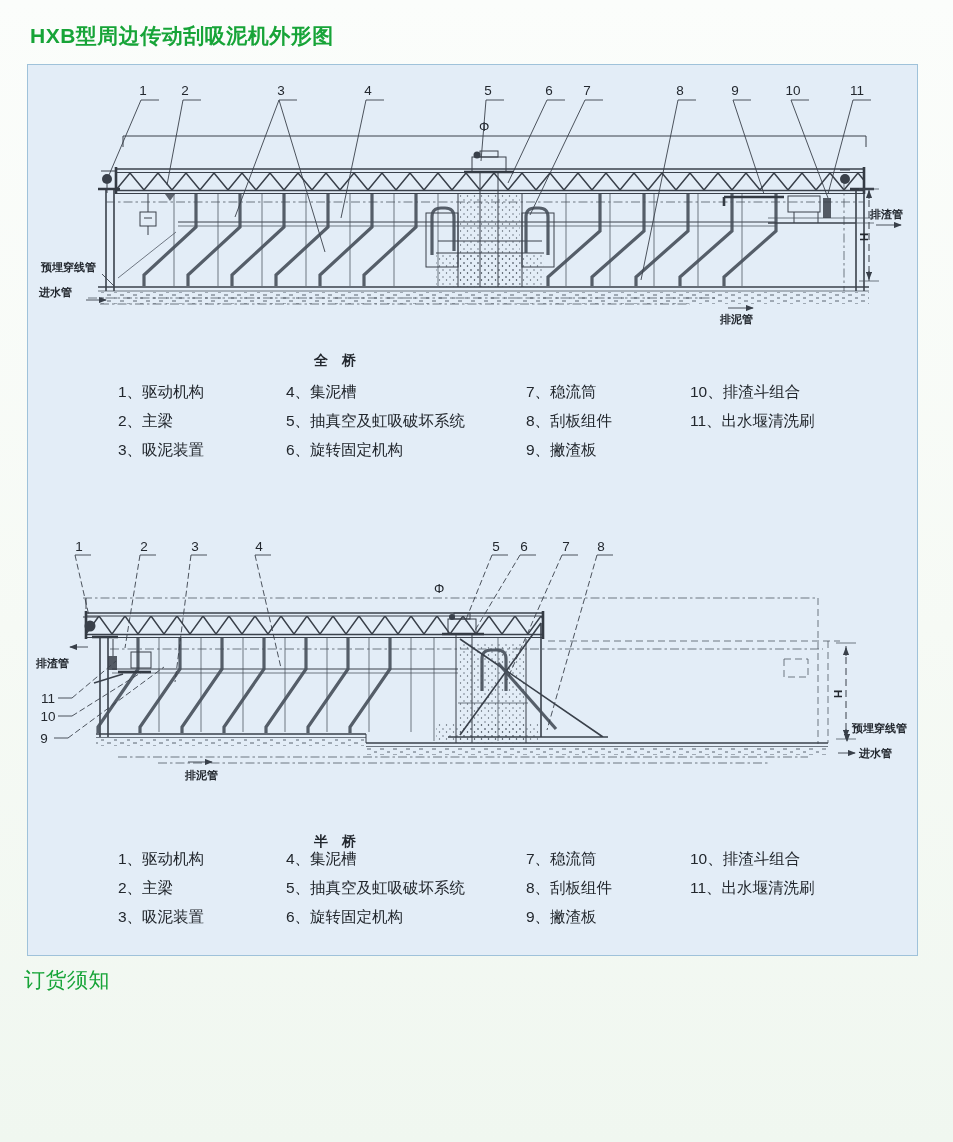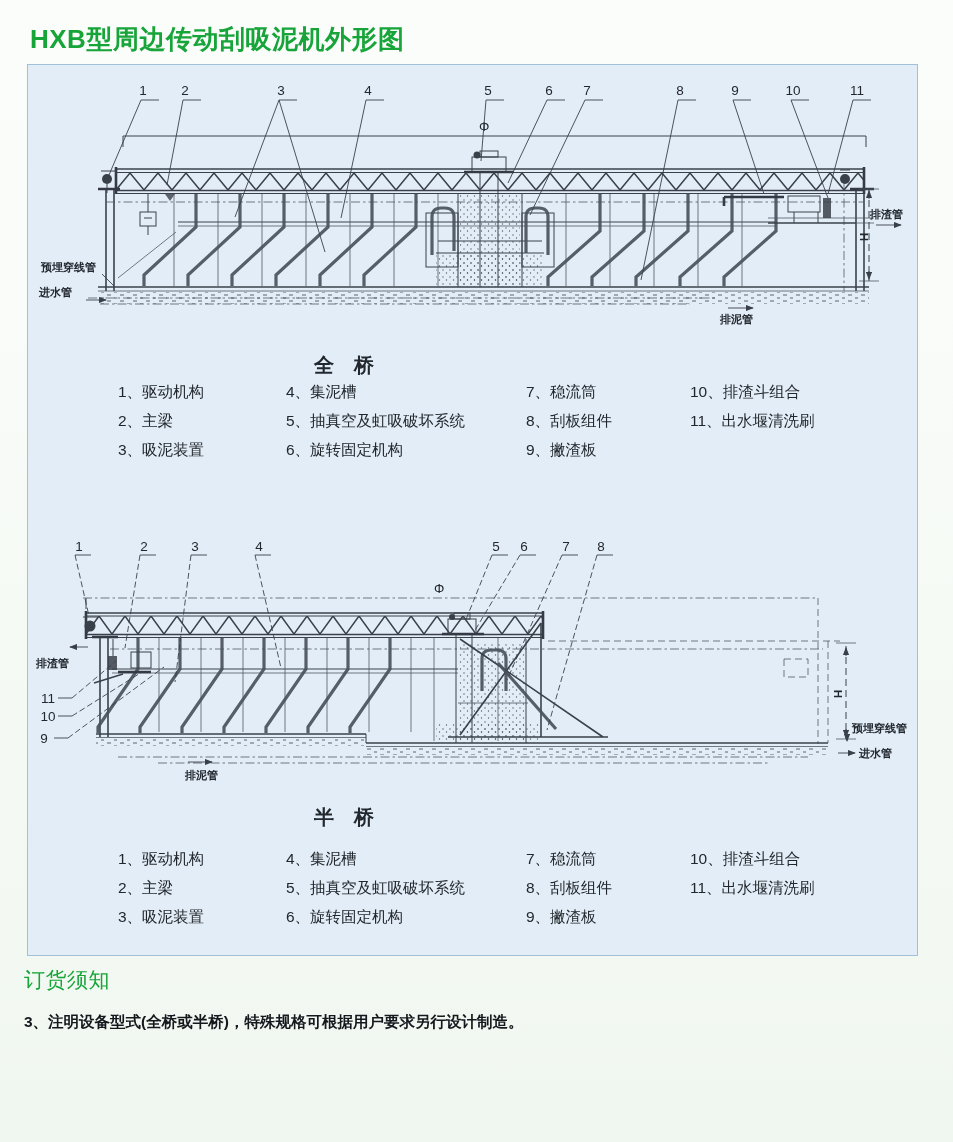--- a/index.html
+++ b/index.html
@@ -1,24 +1,24 @@
 <!DOCTYPE html>
 <html><head>
 <meta charset="utf-8">
 <style>
   html,body{margin:0;padding:0;}
   body{font-family:"Liberation Sans","DejaVu Sans",sans-serif;}
   .page{position:relative;width:953px;height:1142px;overflow:hidden;
         background:linear-gradient(180deg,#fbfdfb 0%,#f6faf5 55%,#f0f7f0 100%);}
-  .page-title{position:absolute;left:30px;top:22px;margin:0;font-size:26px;font-weight:bold;
+  .page-title{position:absolute;left:30px;top:22px;margin:0;font-size:21px;font-weight:bold;
         color:#17a438;letter-spacing:.5px;}
   .panel{position:absolute;left:27px;top:64px;width:891px;height:892px;background:#e3edf7;
         border:1px solid #9fc2da;box-sizing:border-box;}
   .drawing{position:absolute;left:0;}
-  .bridge-heading{position:absolute;left:286px;font-size:20px;font-weight:600;color:#23282f;}
+  .bridge-heading{position:absolute;left:286px;font-size:14px;font-weight:600;color:#23282f;}
   .legend{position:absolute;left:0;width:100%;}
   .lcol{position:absolute;top:0;display:flex;flex-direction:column;gap:13px;}
   .li{font-size:15.5px;line-height:16px;color:#22272d;font-weight:500;white-space:nowrap;}
   .order-heading{position:absolute;left:24px;top:966px;margin:0;font-size:21px;font-weight:normal;
         color:#17a438;letter-spacing:.5px;}
   .notes{position:absolute;left:24px;top:1008px;width:900px;}
   .note-line{font-size:15.5px;line-height:28.5px;color:#15181d;font-weight:600;white-space:nowrap;}
   
   svg .ln{stroke:#3a414b;fill:none;stroke-width:1;}
   svg .ln2{stroke:#3a414b;fill:none;stroke-width:1.6;}
@@ -341,21 +341,21 @@
         <path class="lead" d="M60,116 L42,116" marker-end="url(#ar2)"></path>
         <text class="anno" x="157" y="248">排泥管</text>
         <path class="lead" d="M160,231 H184" marker-end="url(#ar2)"></path>
         <text class="anno" x="824" y="201">预埋穿线管</text>
         <path class="lead" d="M819,203 V210" marker-end="url(#ar2)"></path>
         <text class="anno" x="831" y="226">进水管</text>
         <path class="lead" d="M810,222 H827" marker-end="url(#ar2)"></path>
       </g>
     </svg>
 
-    <div class="bridge-heading" style="top:739px">半　桥</div>
+    <div class="bridge-heading" style="top:768px">半　桥</div>
 
     <div class="legend" style="top:786px">
       <div class="lcol" style="left:90px">
         <div class="li">1、驱动机构</div>
         <div class="li">2、主梁</div>
         <div class="li">3、吸泥装置</div>
       </div>
       <div class="lcol" style="left:258px">
         <div class="li">4、集泥槽</div>
         <div class="li">5、抽真空及虹吸破坏系统</div>
@@ -368,15 +368,14 @@
       </div>
       <div class="lcol" style="left:662px">
         <div class="li">10、排渣斗组合</div>
         <div class="li">11、出水堰清洗刷</div>
       </div>
     </div>
   </section>
 
   <h2 class="order-heading">订货须知</h2>
   <div class="notes">
-    <div class="note-line">3、注明设备型式(全桥或半桥)，特殊规格可根据用户要求另行设计制造。</div>
   </div>
 </div>
 
 </body></html>

